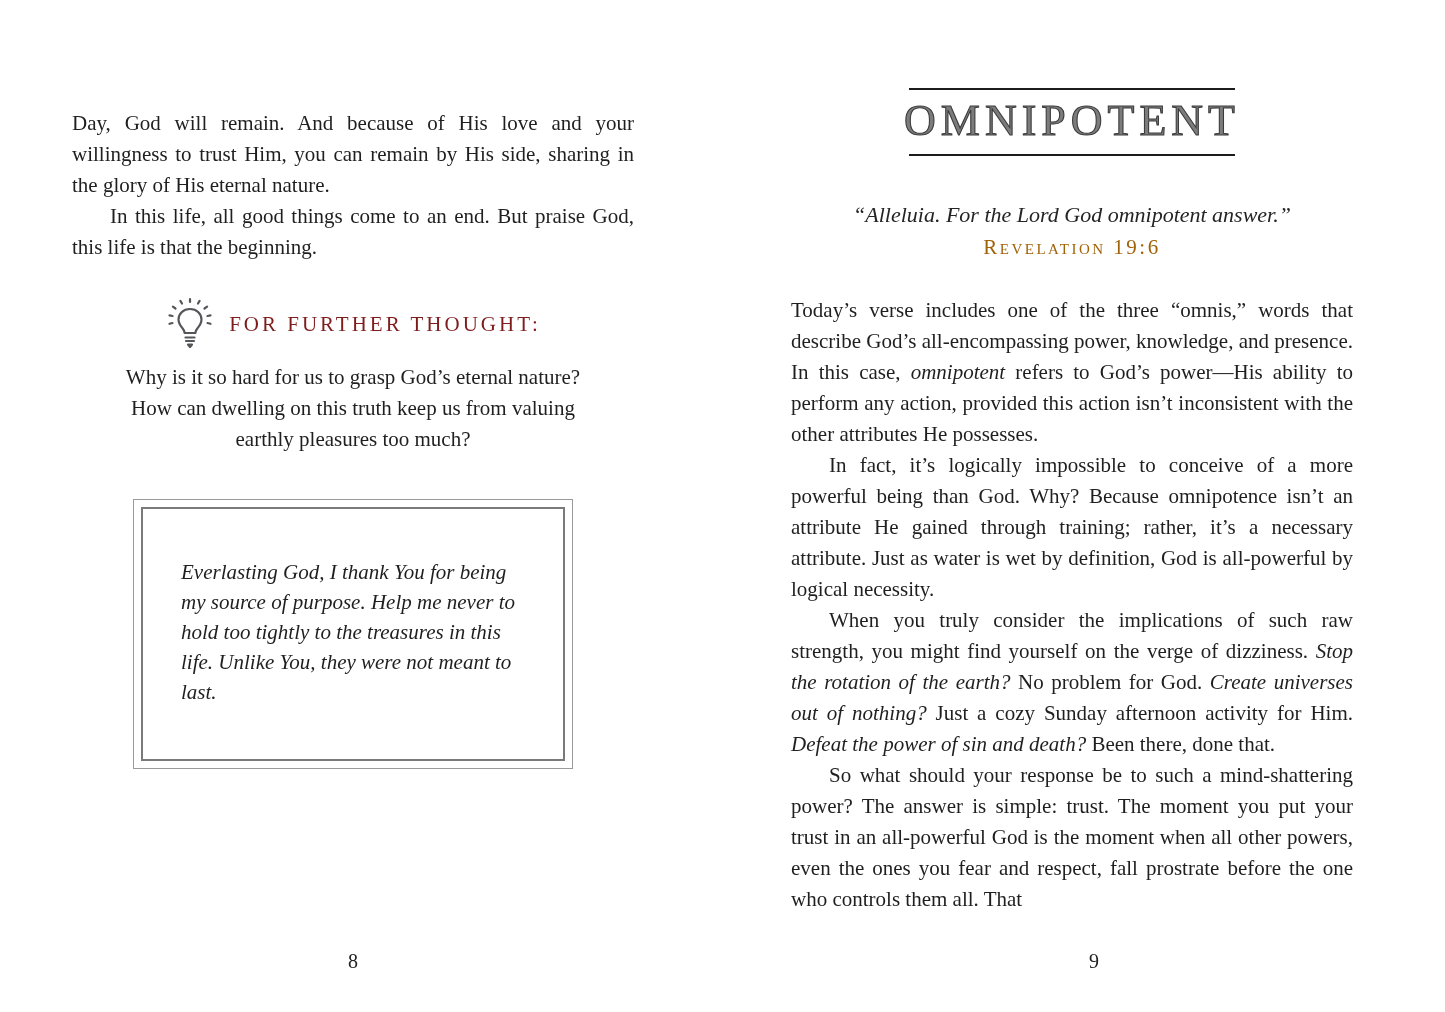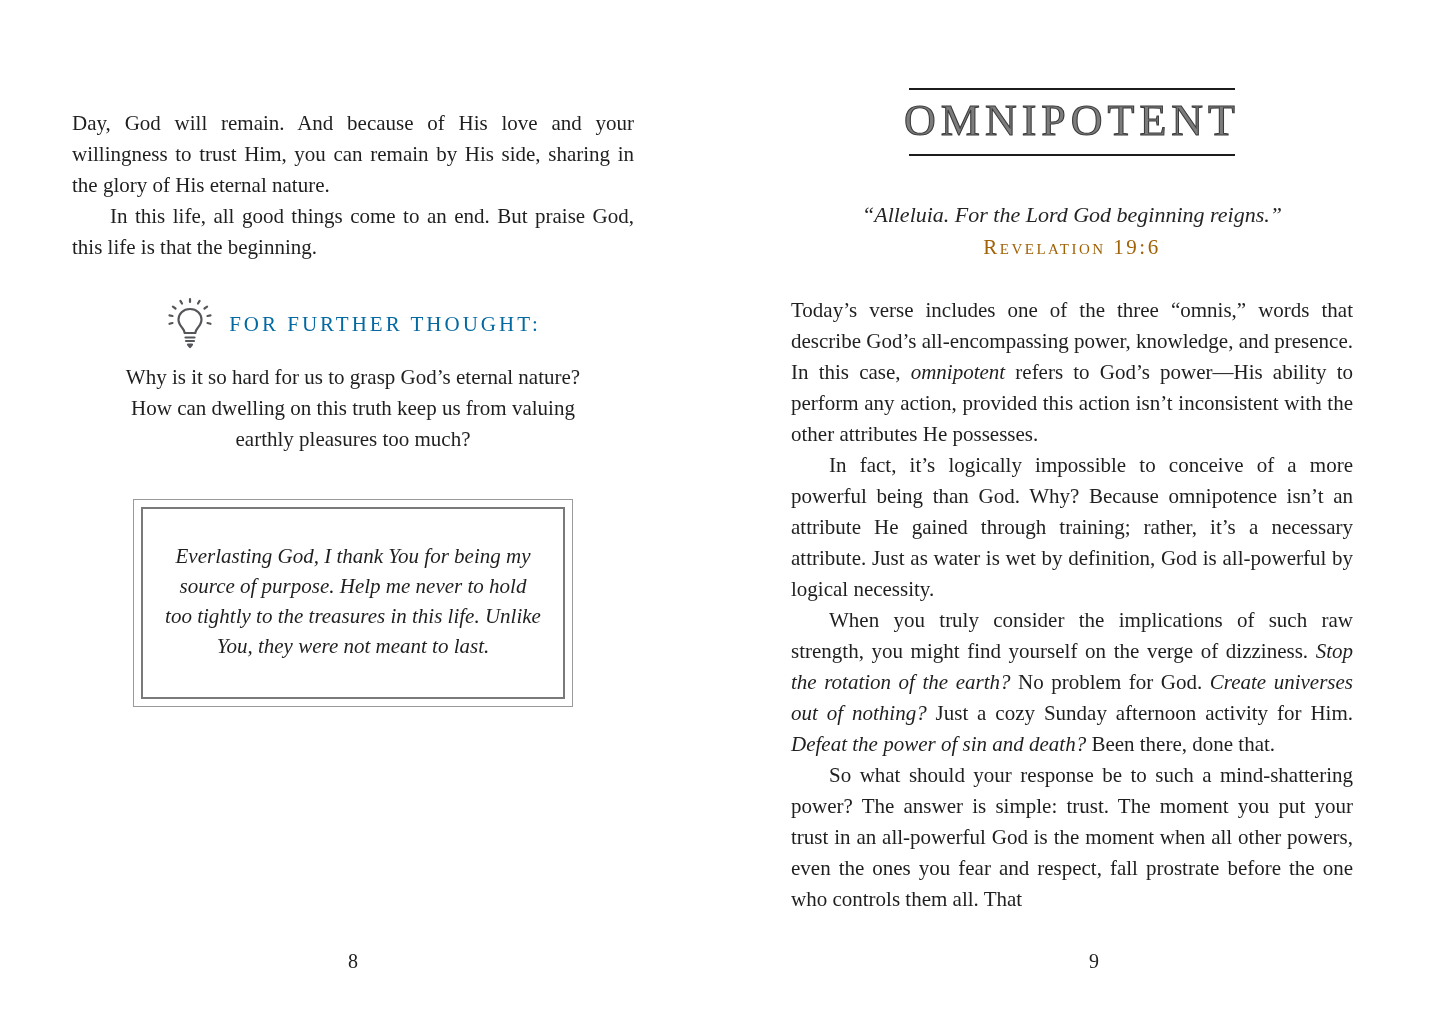--- a/index.html
+++ b/index.html
@@ -45,21 +45,21 @@
     margin-top: 34px;
     display: flex;
     align-items: center;
     justify-content: center;
     gap: 14px;
   }
   .thought-head .bulb { width: 50px; height: 54px; flex: 0 0 auto; }
   .thought-title {
     font-size: 21px;
     letter-spacing: 3px;
-    color: #0369a1;
+    color: #7f1d1d;
     white-space: nowrap;
   }
   .thought-question {
     margin: 11px auto 0;
     max-width: 492px;
     text-align: center;
     font-size: 21px;
     line-height: 31px;
   }
 
@@ -69,23 +69,22 @@
     width: 440px;
     border: 1px solid #9a9a9a;
     padding: 7px;
     box-sizing: border-box;
   }
   .prayer-inner {
     border: 2px solid #7a7a7a;
     padding: 32px 22px 36px;
   }
   .prayer-text {
-    margin: 0;
+    margin: 16px;
     font-style: italic;
-    text-align: center;
     font-size: 21px;
     line-height: 30px;
   }
 
   
   .title-block { margin-top: 88px; text-align: center; }
   .title-rule {
     width: 326px;
     height: 0;
     border-top: 2px solid #1c1c1c;
@@ -178,21 +177,21 @@
 
   <div class="page-col page-right">
 
     <div class="title-block">
       <div class="title-rule"></div>
       <h1 class="chapter-title">OMNIPOTENT</h1>
       <div class="title-rule"></div>
     </div>
 
     <div class="epigraph">
-      <p class="epigraph-verse">“Alleluia. For the Lord God beginning reigns.”</p>
+      <p class="epigraph-verse">“Alleluia. For the Lord God omnipotent answer.”</p>
       <p class="epigraph-ref">Revelation 19:6</p>
     </div>
 
     <div class="body-text">
         <p><span>Today’s verse includes one of the three “omnis,” words that describe God’s all-encompassing power, knowledge, and presence. In this case, </span><em>omnipotent</em><span> refers to God’s power—His ability to perform any action, provided this action isn’t inconsistent with the other attributes He possesses.</span></p>
         <p class="indent"><span>In fact, it’s logically impossible to conceive of a more powerful being than God. Why? Because omnipotence isn’t an attribute He gained through training; rather, it’s a necessary attribute. Just as water is wet by definition, God is all-powerful by logical necessity.</span></p>
         <p class="indent"><span>When you truly consider the implications of such raw strength, you might find yourself on the verge of dizziness. </span><em>Stop the rotation of the earth?</em><span> No problem for God. </span><em>Create universes out of nothing?</em><span> Just a cozy Sunday afternoon activity for Him. </span><em>Defeat the power of sin and death?</em><span> Been there, done that.</span></p>
         <p class="indent"><span>So what should your response be to such a mind-shattering power? The answer is simple: trust. The moment you put your trust in an all-powerful God is the moment when all other powers, even the ones you fear and respect, fall prostrate before the one who controls them all. That</span></p>
       </div>
   </div>

